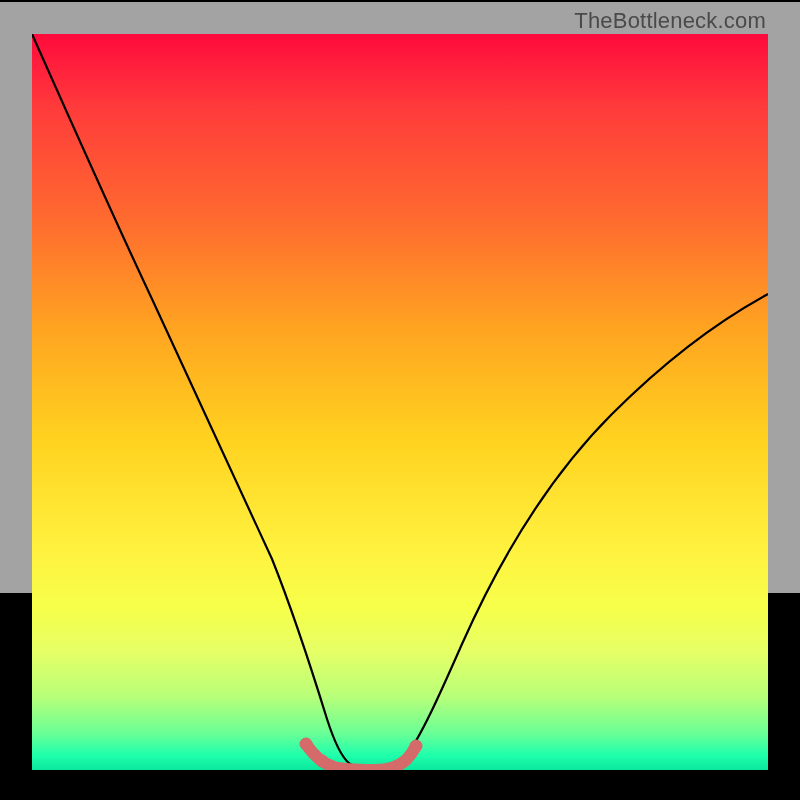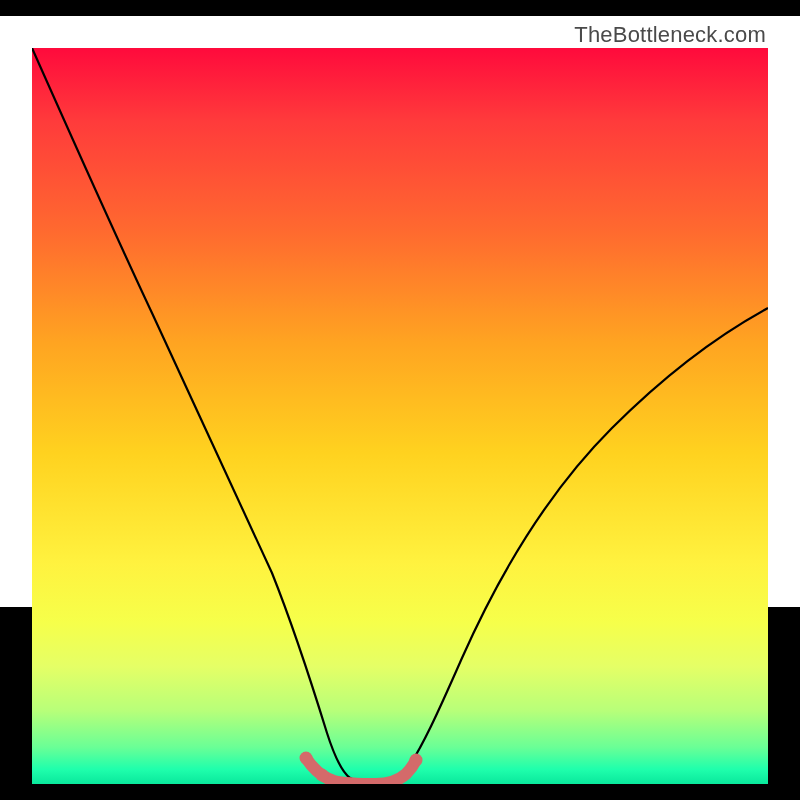--- a/index.html
+++ b/index.html
@@ -6,25 +6,25 @@
     margin: 0;
     padding: 0;
     background: #000;
     width: 800px;
     height: 800px;
     overflow: hidden;
     font-family: Arial, Helvetica, sans-serif;
   }
   .frame {
     position: absolute;
-    top: 16px;
+    top: 2px;
     left: 0;
     width: 800px;
     height: 591px;
-    background: #ffffff;
+    background: #a3a3a3;
   }
   .plot {
     position: absolute;
     top: 32px;
     left: 32px;
     width: 736px;
     height: 736px;
     background: linear-gradient(to bottom,
       #ff0a3c 0%,
       #ff3b3b 10%,

